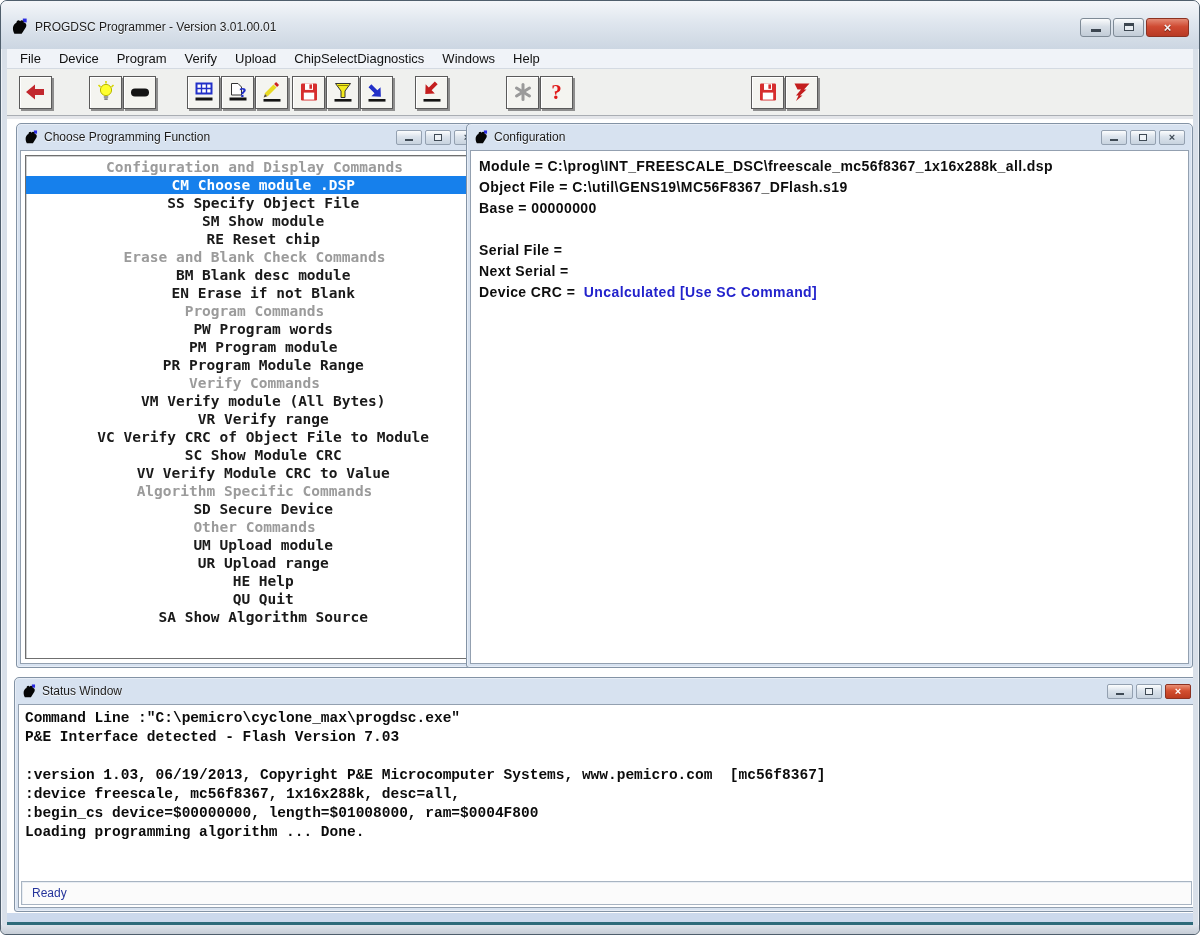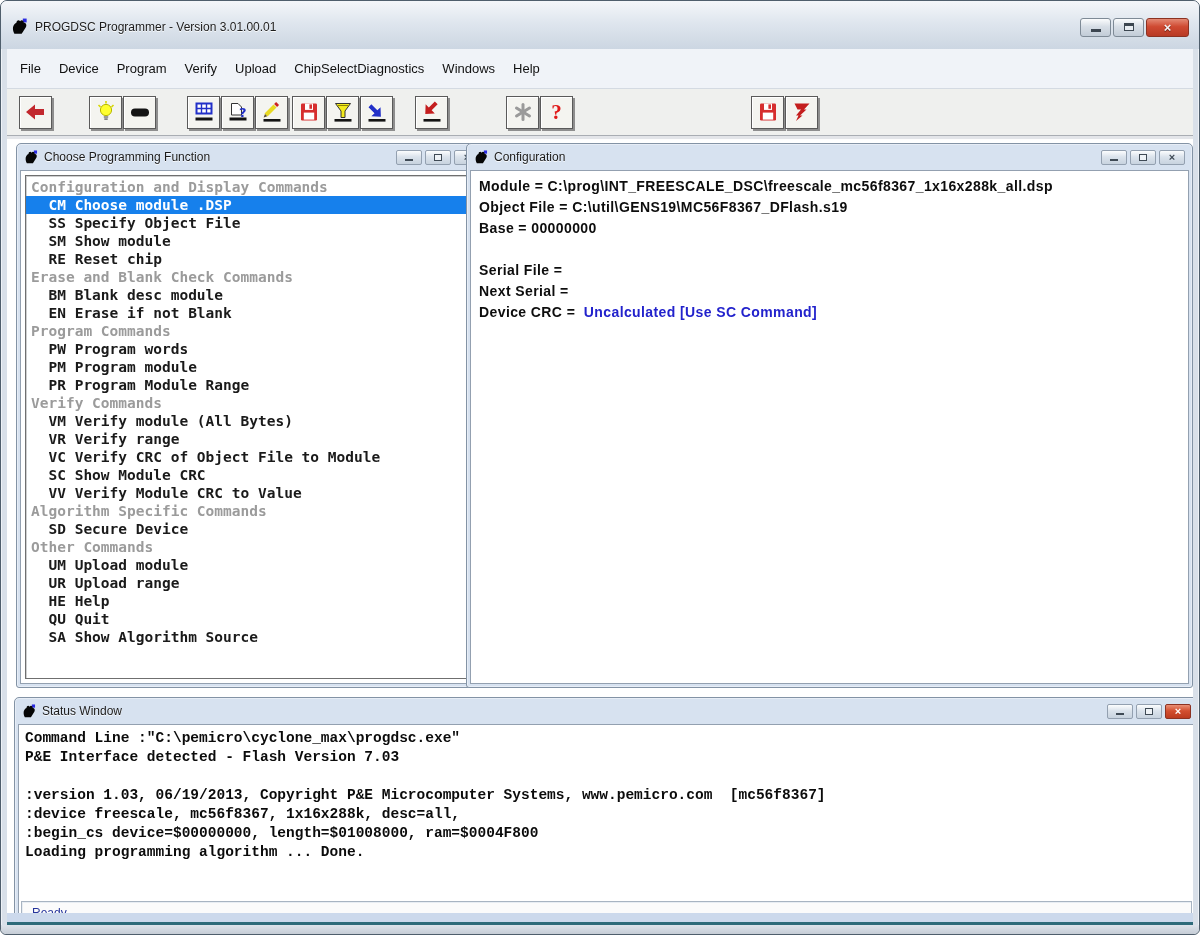--- a/index.html
+++ b/index.html
@@ -29,21 +29,21 @@
     background:linear-gradient(#fbfcfd,#d7dee6 45%,#c2ccd7);
     display:flex; align-items:center; justify-content:center; cursor:default;
   }
   .wbtn.close { width:43px; background:linear-gradient(#e48a75,#cf4a32 45%,#b83a24); border-color:#8c3222; }
   .g-min { width:10px; height:3px; background:#3c4650; margin-top:6px; }
   .g-max { width:10px; height:8px; border:1px solid #3c4650; border-top:3px solid #3c4650; background:#e8edf2; }
   .g-x { font-size:13px; font-weight:bold; color:#f4f6f8; line-height:1; text-shadow:0 1px 1px #6b2113; }
 
   
   .menubar {
-    height:40px; margin:0 6px; background:#f0f3f8;
+    height:20px; margin:0 6px; background:#f0f3f8;
     border-bottom:1px solid #d4dae2;
     display:flex; align-items:center; font-size:13px; color:#111;
     padding-left:4px;
   }
   .menu-item { padding:3px 9px; white-space:pre; }
 
   
   .toolbar {
     height:46px; margin:0 6px; background:#eff0ee;
     display:flex; align-items:center; padding-left:12px;
@@ -82,21 +82,21 @@
     display:flex; align-items:center; justify-content:center;
   }
   .cbtn.red { background:linear-gradient(#ea9076,#d34f30 45%,#bc3b20); border-color:#8c3222; }
   .cg-min{width:8px;height:2px;background:#3f4a55;margin-top:5px}
   .cg-max{width:8px;height:7px;border:1px solid #3f4a55;background:#eef2f6}
   .cg-x{font-size:11px;font-weight:bold;color:#3f4a55;line-height:1}
   .cbtn.red .cg-x{color:#fff}
   .child-content { flex:1; background:#fff; border:1px solid #93a0b0; overflow:hidden; }
 
   
-  #fn-win  { left:9px;  top:3px;  width:472px; height:545px; }
+  #fn-win  { left:9px;  top:3px;  width:472px; height:545px;text-align:center; }
   #cfg-win { left:459px; top:3px; width:727px; height:545px; }
   #st-win  { left:7px;  top:557px; width:1185px; height:235px; }
 
   .fn-list {
     margin:4px; height:calc(100% - 8px);
     border:1px solid #6f6f6f; box-shadow:inset 1px 1px 0 #cfcfcf;
     padding-top:2px;
     font-family:"DejaVu Sans Mono", monospace;
     font-size:14.5px; font-weight:bold; line-height:18px;
     overflow:hidden;

